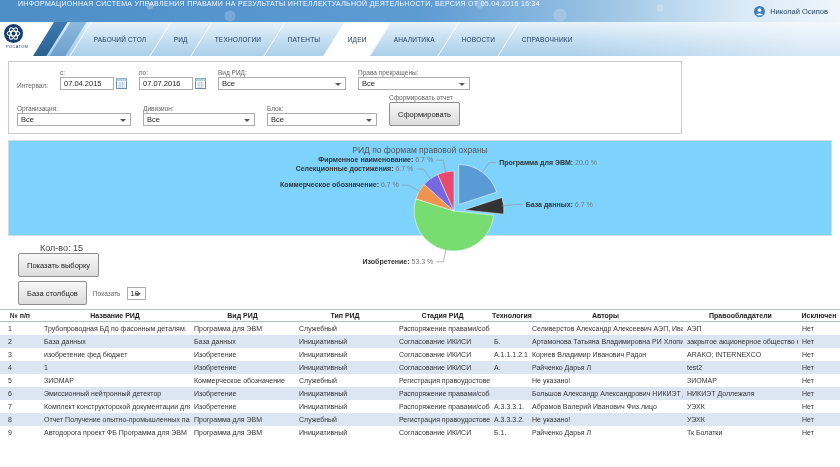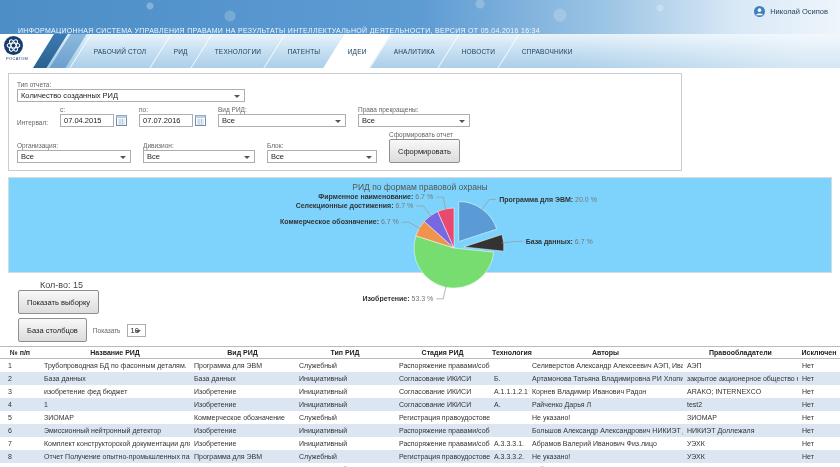--- a/index.html
+++ b/index.html
@@ -1,20 +1,20 @@
 <!DOCTYPE html>
 <html><head>
 <meta charset="utf-8">
 <style>
   * { margin:0; padding:0; box-sizing:border-box; }
   html,body { width:840px; height:467px; overflow:hidden; background:#fff;
     font-family:"Liberation Sans", sans-serif; }
 
   
-  .topbar { position:relative; height:34px; display:flex; align-items:flex-end;
+  .topbar { position:relative; height:22px; display:flex; align-items:flex-start;
     background-image:
       radial-gradient(circle at 150px 6px, rgba(255,255,255,.28) 0 3px, transparent 4px),
       radial-gradient(circle at 230px 16px, rgba(255,255,255,.20) 0 5px, transparent 6px),
       radial-gradient(circle at 480px 4px, rgba(255,255,255,.22) 0 4px, transparent 5px),
       radial-gradient(circle at 560px 15px, rgba(255,255,255,.18) 0 6px, transparent 7px),
       radial-gradient(circle at 660px 8px, rgba(255,255,255,.25) 0 3px, transparent 4px),
       linear-gradient(90deg,#4d8ec7 0%,#5d9bd3 50%,#9cc4e4 72%,#d9e9f6 88%,#eef5fb 100%);
   }
   .topbar-title { color:#f2f8fd; font-size:7px; letter-spacing:.3px; padding-left:18px;
     text-transform:uppercase; white-space:nowrap; }
@@ -141,28 +141,20 @@
       <div class="tab">
         <span>НОВОСТИ</span>
       </div>
       <div class="tab">
         <span>СПРАВОЧНИКИ</span>
       </div>
     </div>
 </div>
 
 <div class="filter-panel">
-  <div class="frow">
-    <div class="field">
-      <div class="flabel">Тип отчета:</div>
-      <div class="select" style="width:228px">
-        <span>Количество созданных РИД</span>
-      </div>
-    </div>
-  </div>
   <div class="frow">
     <div class="field">
       <div class="flabel">Интервал:</div>
     </div>
     <div class="field">
       <div class="flabel">с:</div>
       <div class="date-row">
         <div class="date-input">
           <span>07.04.2015</span>
         </div>

